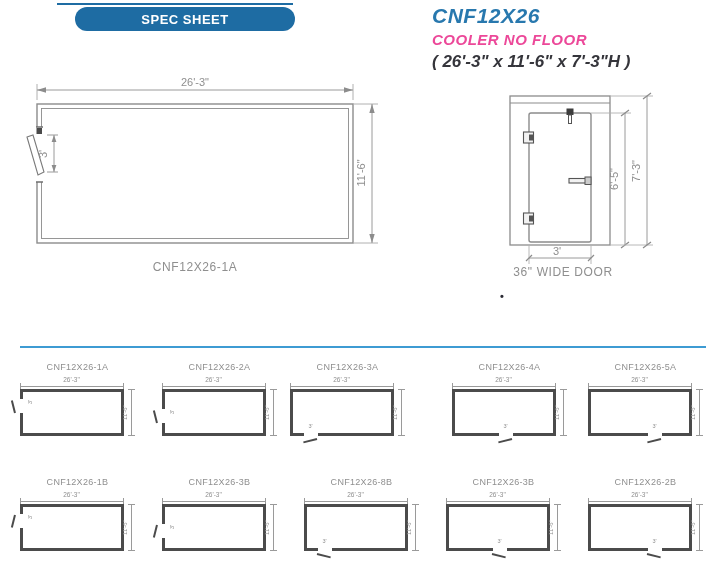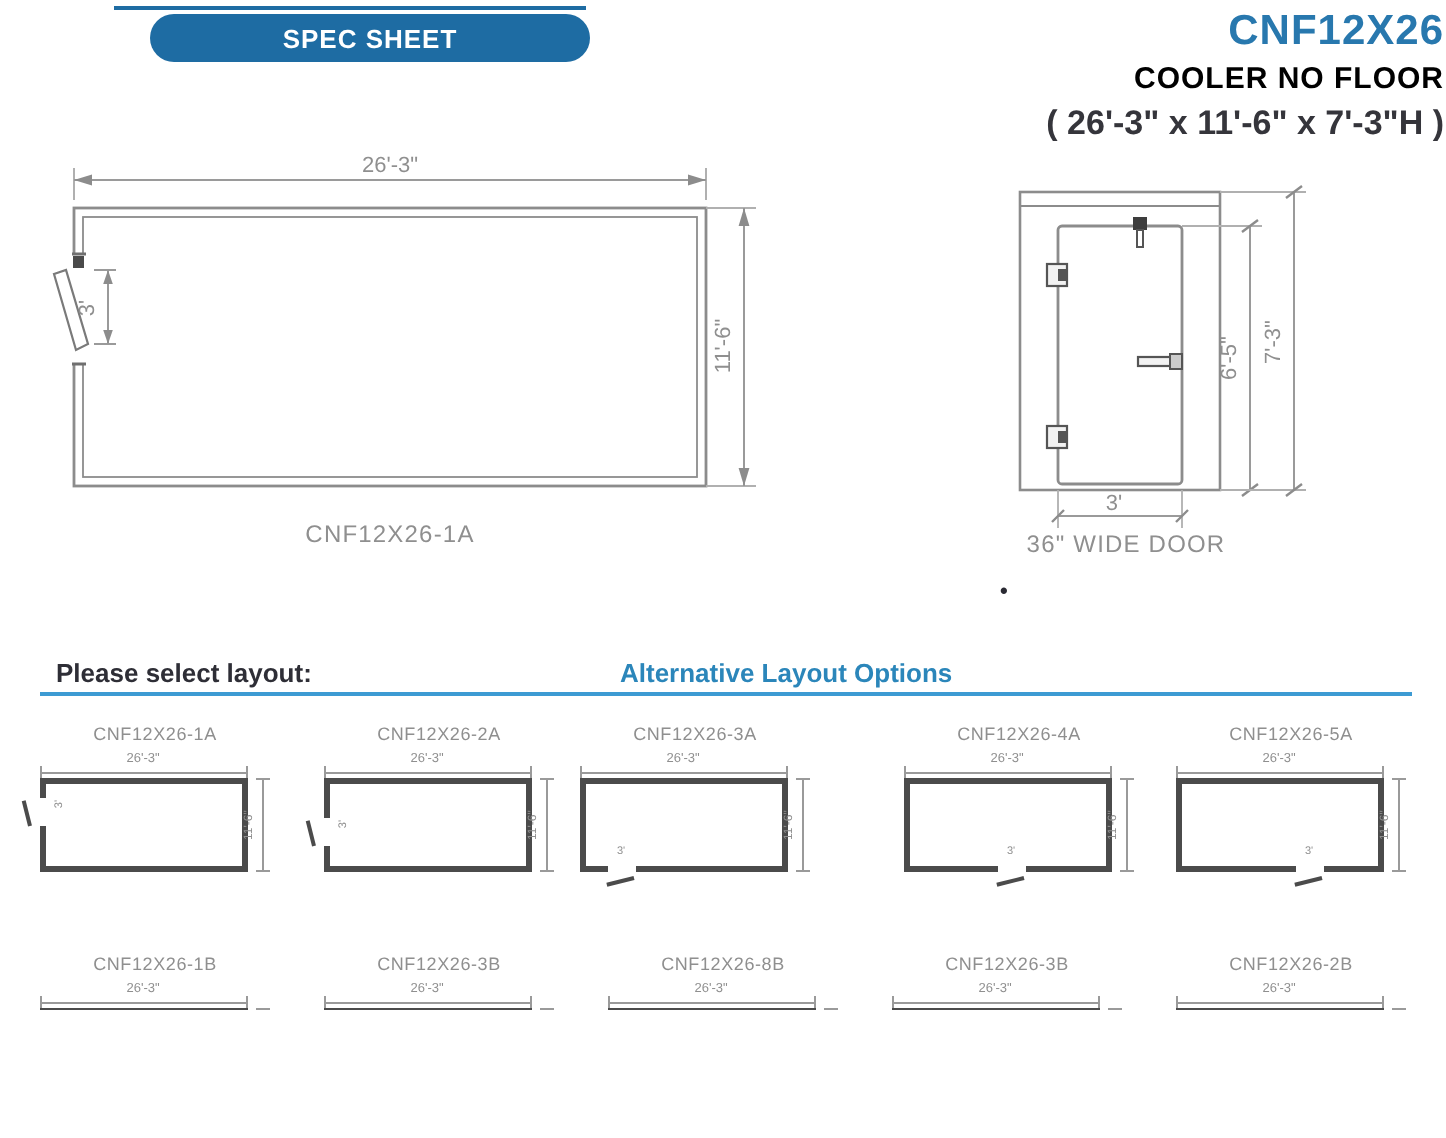--- a/index.html
+++ b/index.html
@@ -1,28 +1,28 @@
 <!DOCTYPE html>
 <html><head>
 <meta charset="utf-8">
 <style>
   * { margin:0; padding:0; box-sizing:border-box; }
   html,body { background:#ffffff; }
   body { font-family:"Liberation Sans", sans-serif; }
-  #page { position:relative; width:723px; height:505px; background:#fff; overflow:hidden; }
+  #page { position:relative; width:723px; height:569px; background:#fff; overflow:hidden; }
 
   
   .top-rule { position:absolute; left:57px; top:3px; width:236px; height:2px; background:#1e6ca3; }
   .badge { position:absolute; left:75px; top:7px; width:220px; height:24px; background:#1e6ca3;
            border-radius:12px; color:#ffffff; font-size:13px; font-weight:bold; letter-spacing:.5px;
            display:flex; align-items:center; justify-content:center; }
 
-  .title-block { position:absolute; left:432px; top:4px; width:290px; text-align:right; }
+  .title-block { position:absolute; left:432px; top:4px; width:290px; text-align:left;font-style:italic; }
   .title-model { font-size:21px; font-weight:bold; color:#2878ae; letter-spacing:.5px; }
-  .title-sub { font-size:15px; font-weight:bold; color:#000000; letter-spacing:.5px; margin-top:3px; }
+  .title-sub { font-size:15px; font-weight:bold; color:#ec4899; letter-spacing:.5px; margin-top:3px; }
   .title-dims { font-size:17px; font-weight:bold; color:#35353b; margin-top:4px; }
 
   
   .plan-svg { position:absolute; left:20px; top:75px; }
   .elev-svg { position:absolute; left:495px; top:88px; }
   .dim-text { fill:#8f8f8f; font-size:11px; font-family:"Liberation Sans",sans-serif; }
   .cap-text { fill:#8f8f8f; font-size:12px; letter-spacing:.6px; font-family:"Liberation Sans",sans-serif; }
 
   .note { position:absolute; left:500px; top:290px; display:flex; align-items:flex-start;
           font-size:10.5px; font-weight:600; color:#2a2a33; }
@@ -179,22 +179,20 @@
       <path d="M31,173 L37,167 M93,173 L99,167" stroke="#8c8c8c" stroke-width="1.2" fill="none"></path>
       <text class="dim-text" font-size="10" x="62" y="167" text-anchor="middle">3'</text>
     </g>
     <text class="cap-text" font-size="12.5" x="68" y="188" text-anchor="middle">36" WIDE DOOR</text>
   </svg>
 
   <div class="note">
     <span class="bullet">•</span>
   </div>
 
-  <div class="prompt">Please select layout:</div>
-  <div class="alt-heading">Alternative Layout Options</div>
   <div class="section-rule"></div>
 
   <div class="thumbs">
 
     <div class="thumb t-r1c1" data-door="left-top-a">
       <div class="thumb-label">CNF12X26-1A</div>
       <div class="mini">
         <div class="m-dim-top-label">26'-3"</div>
         <div class="m-dim-top"></div>
         <div class="m-box"></div>

